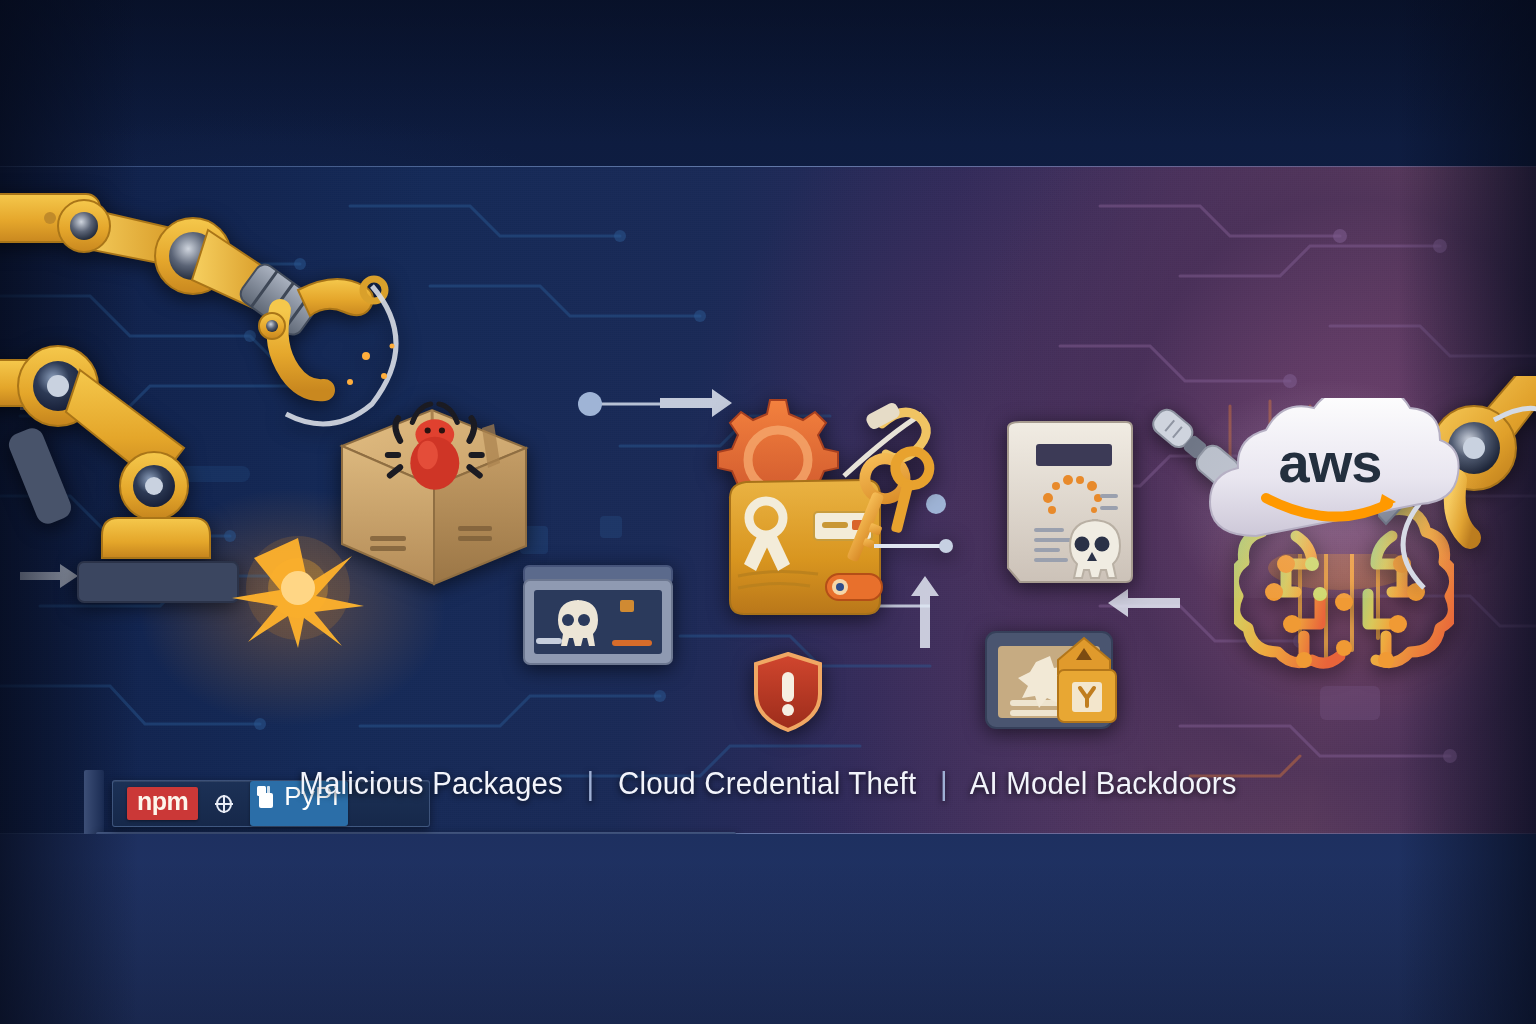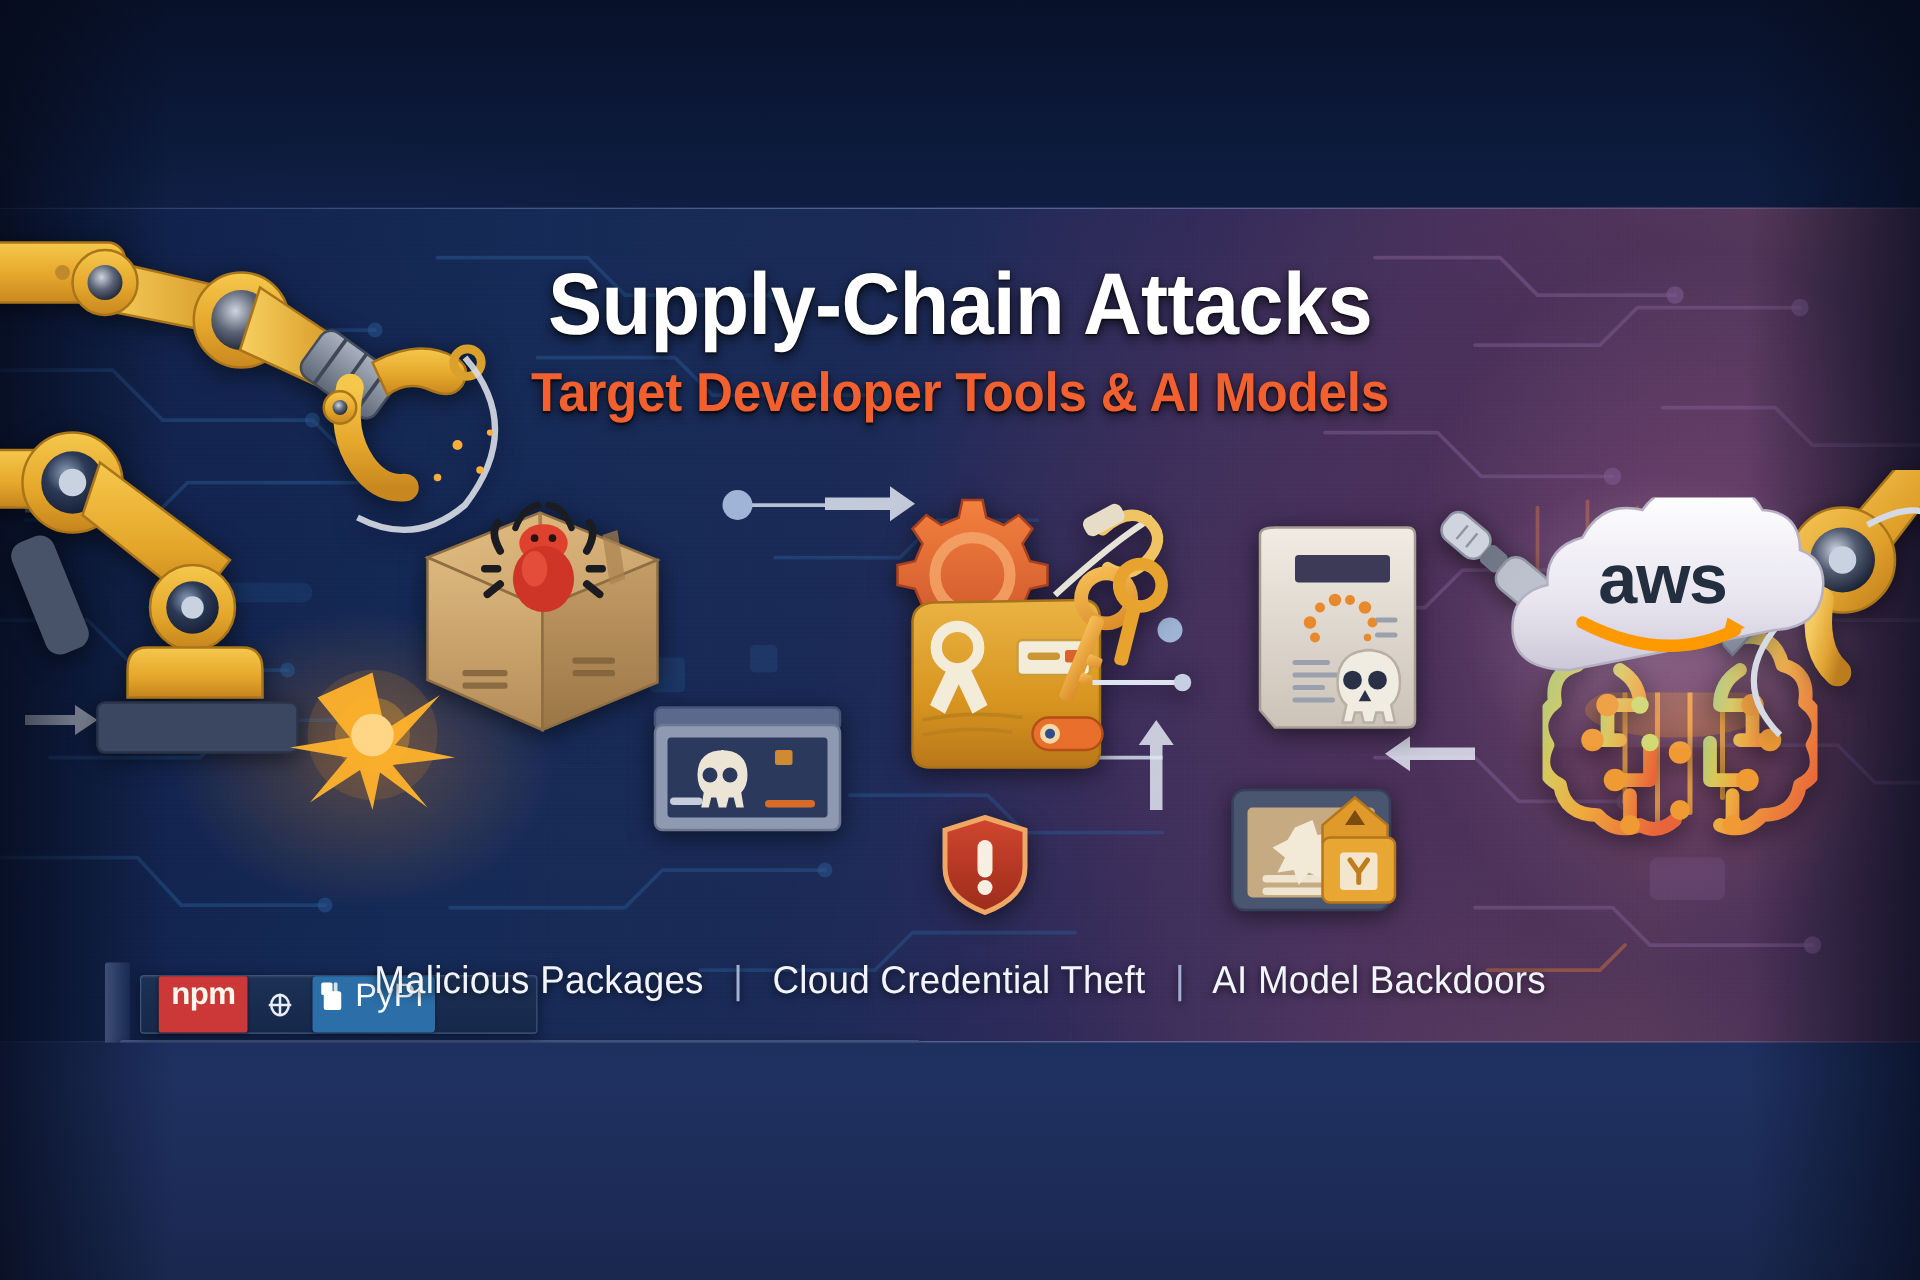--- a/index.html
+++ b/index.html
@@ -93,21 +93,21 @@
   .registry-bar{
     position:absolute; left:112px; top:614px; width:318px; height:47px; z-index:30;
     background:linear-gradient(180deg,#1c3156,#16284a);
     border:1px solid rgba(150,180,230,.30);
     border-radius:3px;
     display:flex; align-items:center; gap:16px; padding-left:14px;
     box-shadow:0 3px 10px rgba(0,0,0,.45), inset 0 1px 0 rgba(255,255,255,.09);
   }
   .npm-logo{
     background:#cb3837; color:#fdf6ec; font-weight:700; font-size:25px;
-    padding:1px 10px 17px; border-radius:2px; letter-spacing:-.5px;
+    padding:1px 10px 5px; border-radius:2px; letter-spacing:-.5px;
     font-family:"Liberation Sans", sans-serif; line-height:1.05;
     box-shadow:0 1px 3px rgba(0,0,0,.45);
   }
   .reg-dot{ width:20px; height:20px; flex:0 0 20px; }
   .pypi-logo{
     display:flex; align-items:center; gap:6px;
     background:#2b6ea8; border-radius:3px; padding:2px 9px 16px 6px;
     box-shadow:0 1px 3px rgba(0,0,0,.4);
   }
   .pypi-logo .pytxt{ color:#fff; font-weight:400; font-size:26px; letter-spacing:.2px; line-height:1.05;}
@@ -655,24 +655,20 @@
           <rect x="1" y="2" width="9" height="10" rx="1.5" fill="#ffffff"></rect>
           <rect x="3" y="9" width="14" height="15" rx="2" fill="#ffffff"></rect>
           <rect x="11" y="2" width="3" height="8" rx="1" fill="#ffffff" opacity=".8"></rect>
         </svg>
         <span class="pytxt">PyPi</span>
       </span>
     </div>
 
   </div>
 
-  <div class="headline">
-    <div class="title">Supply-Chain Attacks</div>
-    <div class="subtitle">Target Developer Tools &amp; AI Models</div>
-  </div>
 
   <div class="caption">
     <span>Malicious Packages</span>
     <span class="sep">|</span>
     <span>Cloud Credential Theft</span>
     <span class="sep">|</span>
     <span>AI Model Backdoors</span>
   </div>
 
   <div class="vignette"></div>

